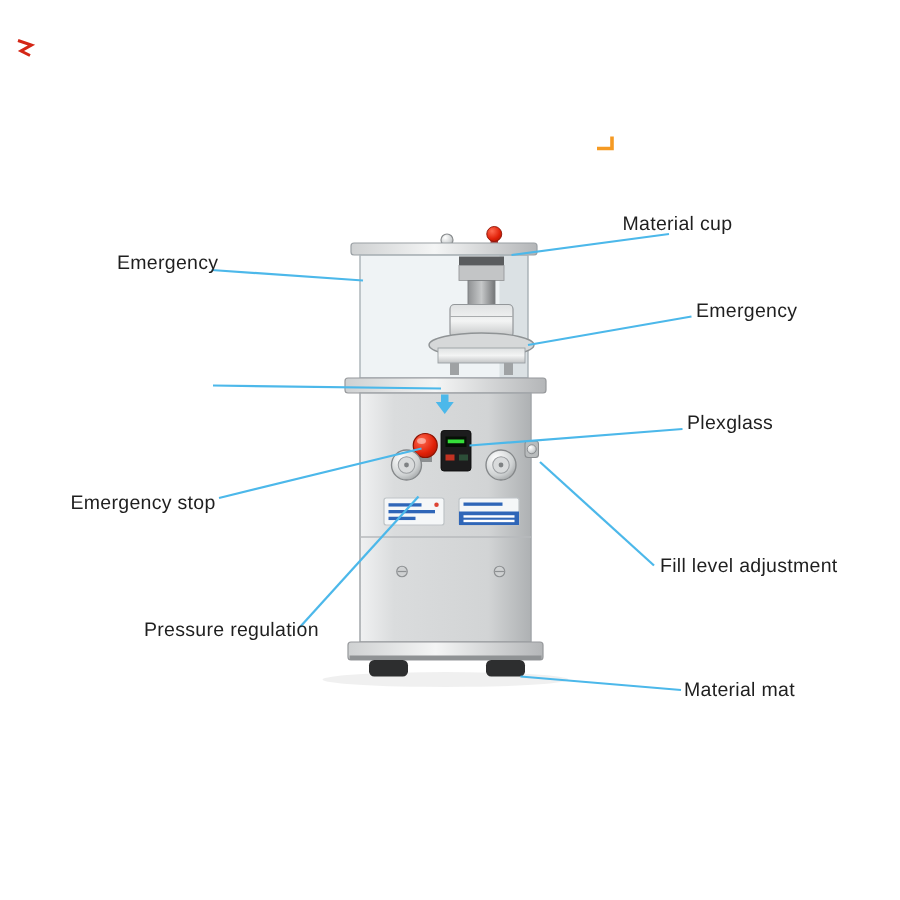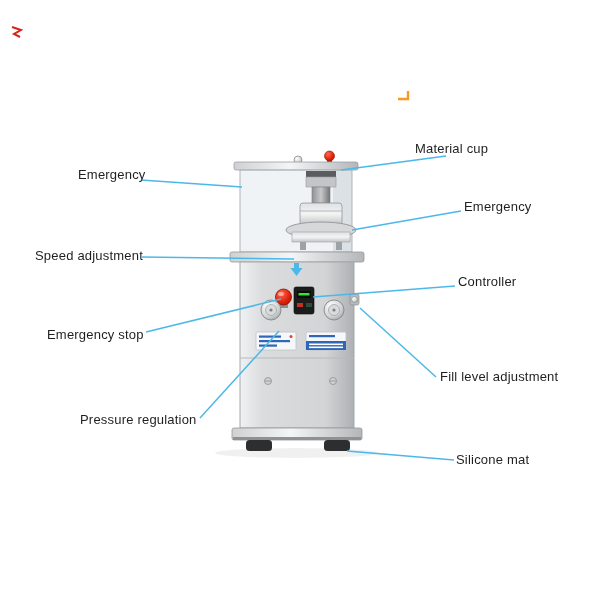--- a/index.html
+++ b/index.html
@@ -142,20 +142,19 @@
     </g>
     <polygon points="294,263 299,263 299,268 302.5,268 296.5,276 290.5,268 294,268" fill="#4cb8ea"></polygon>
 
     <path d="M12 27 l9 3 l-7 4 l6 3" stroke="#d42616" stroke-width="2" fill="none"></path>
     <path d="M398 99 h10 v-8" stroke="#f59a23" stroke-width="2.4" fill="none"></path>
   </svg>
 
   <div class="label" style="left:415px;top:141px">Material cup</div>
   <div class="label" style="left:78px;top:167px">Emergency</div>
   <div class="label" style="left:464px;top:199px">Emergency</div>
-  <div class="label" style="left:35px;top:248px">Speed adjustment</div>
-  <div class="label" style="left:458px;top:274px">Controller</div>
+  <div class="label" style="left:458px;top:274px">Plexglass</div>
   <div class="label" style="left:47px;top:327px">Emergency stop</div>
   <div class="label" style="left:440px;top:369px">Fill level adjustment</div>
-  <div class="label" style="left:80px;top:412px">Pressure regulation</div>
-  <div class="label" style="left:456px;top:452px">Silicone mat</div>
+  <div class="label" style="left:96px;top:412px">Pressure regulation</div>
+  <div class="label" style="left:456px;top:452px">Material mat</div>
 
 </div>
 
 </body></html>

